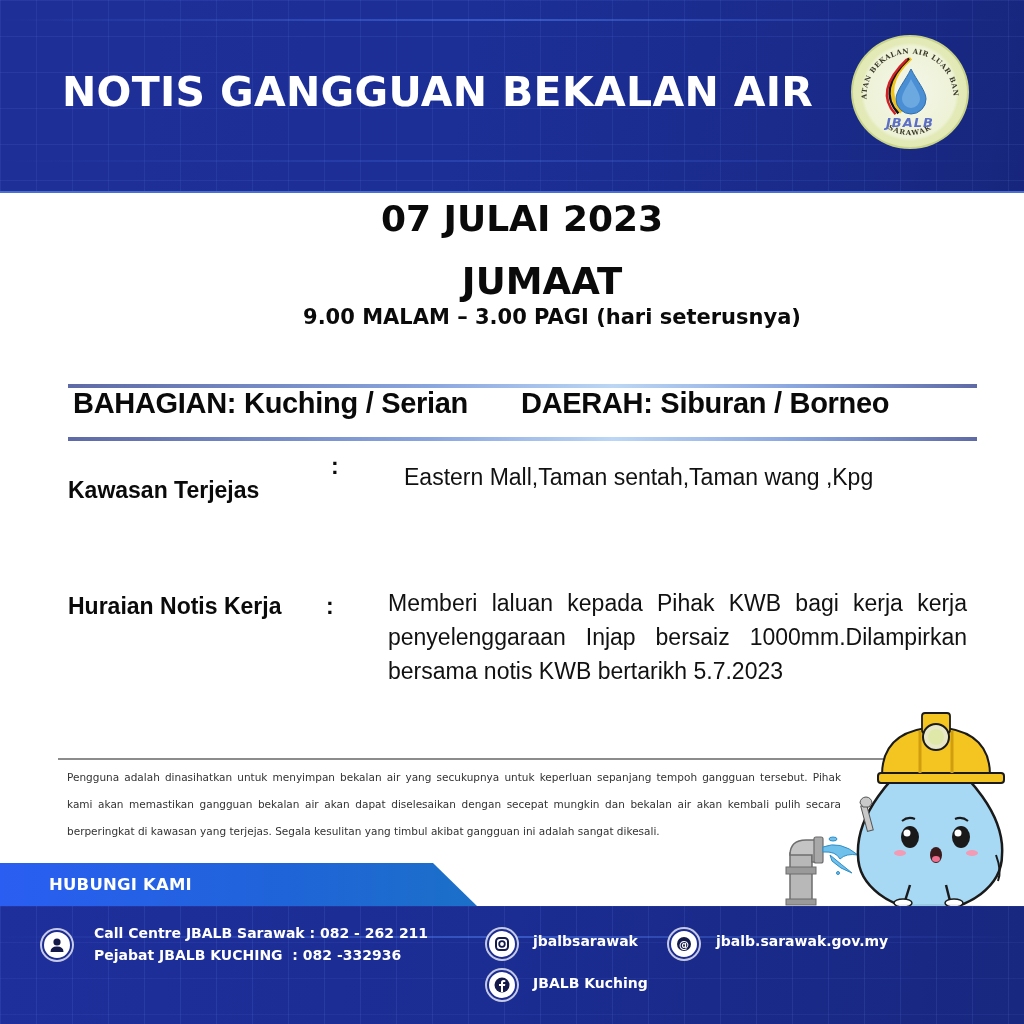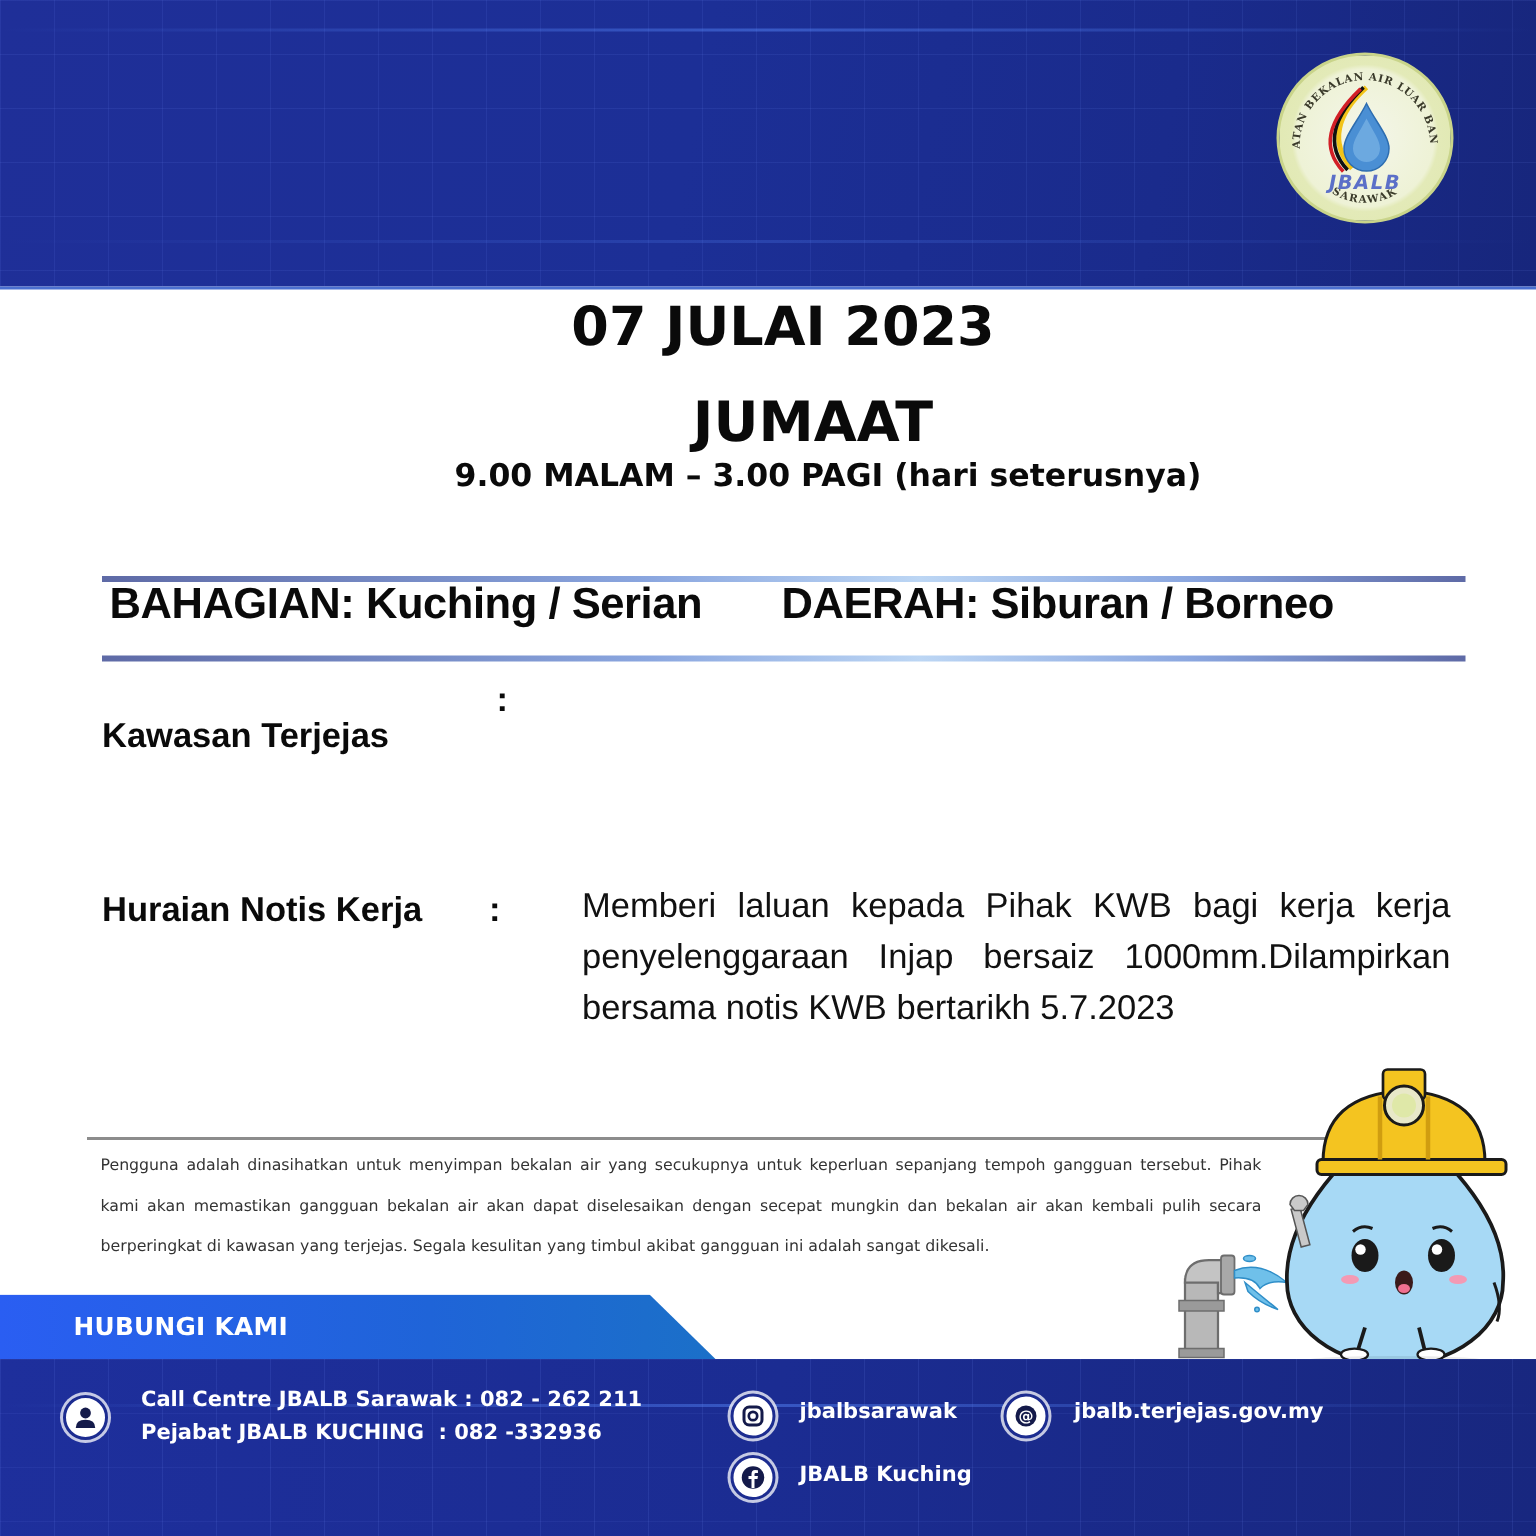--- a/index.html
+++ b/index.html
@@ -143,20 +143,21 @@
     color: #ffffff; font-size: 14px; white-space: pre;
   }
 </style>
 </head>
 <body>
 
 <div class="header">
   <div class="grid-lines"></div>
   <div class="grid-accent" style="top:19px;"></div>
   <div class="grid-accent" style="top:160px;opacity:.5"></div>
+  <div class="title">NOTIS GANGGUAN BEKALAN AIR</div>
 
   <div class="logo">
     <svg class="logo-ring-text" viewBox="0 0 118 114">
       <defs>
         <path id="arcTop" d="M 14 62 A 45 45 0 1 1 104 62"></path>
         <path id="arcBot" d="M 28 88 A 42 42 0 0 0 90 88"></path>
       </defs>
       <text font-family="DejaVu Serif, serif" font-size="7.2" font-weight="bold" fill="#3a3a2a" letter-spacing="0.6">
         <textPath href="#arcTop" startOffset="50%" text-anchor="middle">JABATAN BEKALAN AIR LUAR BANDAR</textPath>
       </text>
@@ -181,20 +182,21 @@
 <div class="date-block time">9.00 MALAM – 3.00 PAGI (hari seterusnya)</div>
 
 <div class="rule top"></div>
 <div class="loc bahagian">BAHAGIAN: Kuching / Serian</div>
 <div class="loc daerah">DAERAH: Siburan / Borneo</div>
 <div class="rule bottom"></div>
 
 <div class="label affected-label">Kawasan Terjejas</div>
 <div class="colon affected-colon">:</div>
 <div class="value affected-value">
+  <div>Eastern Mall,Taman sentah,Taman wang ,Kpg</div>
 </div>
 
 <div class="label work-label">Huraian Notis Kerja</div>
 <div class="colon work-colon">:</div>
 <div class="value work-value">Memberi laluan kepada Pihak KWB bagi kerja kerja penyelenggaraan Injap bersaiz 1000mm.Dilampirkan bersama notis KWB bertarikh 5.7.2023</div>
 
 <div class="advisory-rule"></div>
 <div class="advisory">Pengguna adalah dinasihatkan untuk menyimpan bekalan air yang secukupnya untuk keperluan sepanjang tempoh gangguan tersebut. Pihak kami akan memastikan gangguan bekalan air akan dapat diselesaikan dengan secepat mungkin dan bekalan air akan kembali pulih secara berperingkat di kawasan yang terjejas. Segala kesulitan yang timbul akibat gangguan ini adalah sangat dikesali.</div>
 
 <svg class="mascot" viewBox="0 0 254 205">
@@ -275,21 +277,21 @@
   </svg>
 </div>
 <div class="ftext" style="left:533px;top:933px;">jbalbsarawak</div>
 
 <div class="icon-circle" style="left:669px;top:929px;">
   <svg viewBox="0 0 18 18">
     <circle cx="9" cy="9" r="7" fill="#141a4a"></circle>
     <text x="9" y="12.5" text-anchor="middle" font-family="DejaVu Sans, sans-serif" font-size="10" font-weight="bold" fill="#ffffff">@</text>
   </svg>
 </div>
-<div class="ftext" style="left:716px;top:933px;">jbalb.terjejas.gov.my</div>
+<div class="ftext" style="left:716px;top:933px;">jbalb.sarawak.gov.my</div>
 
 <div class="icon-circle" style="left:487px;top:970px;">
   <svg viewBox="0 0 18 18">
     <circle cx="9" cy="9" r="7.5" fill="#141a4a"></circle>
     <path d="M10 16 L10 10 L12 10 L12.3 8 L10 8 L10 6.8 Q10 6 10.9 6 L12.3 6 L12.3 4.2 Q11.4 4 10.4 4 Q8 4 8 6.6 L8 8 L6 8 L6 10 L8 10 L8 16 Z" fill="#ffffff"></path>
   </svg>
 </div>
 <div class="ftext" style="left:533px;top:975px;">JBALB Kuching</div>
 
 </body></html>

